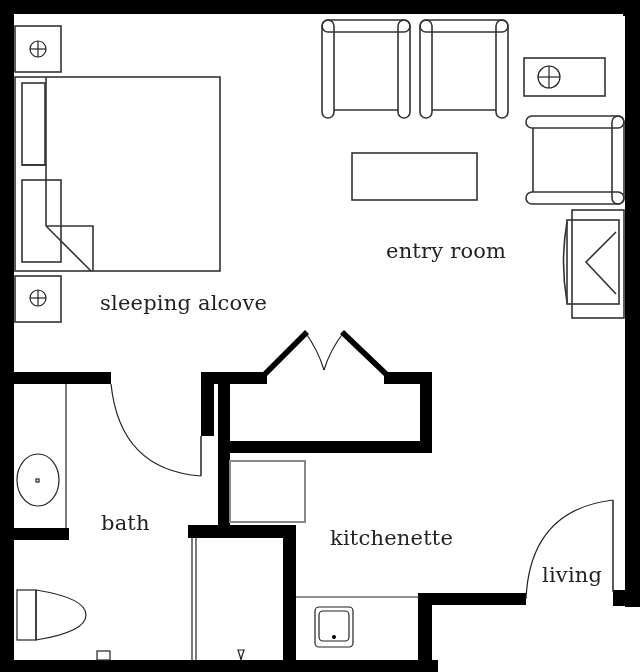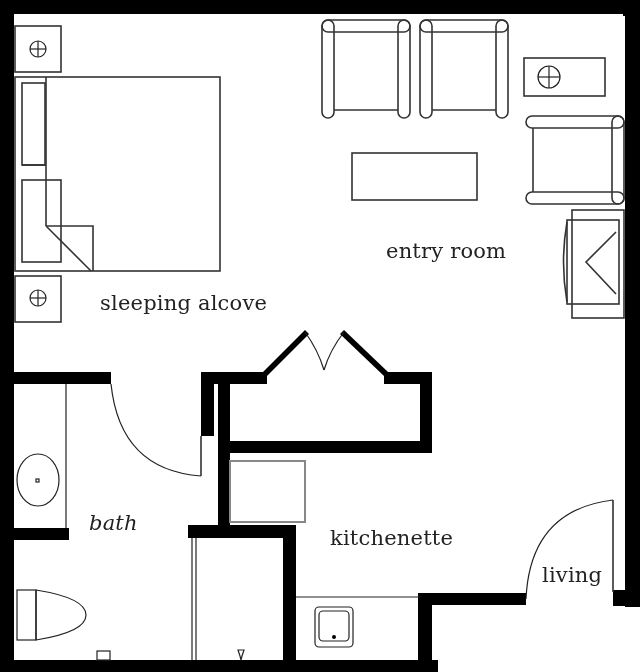--- a/index.html
+++ b/index.html
@@ -155,15 +155,15 @@
   </g>
 
   <g>
     <path class="arc" d="M526,599 Q530,510 613,500"></path>
     <line class="fur" x1="613" y1="500" x2="613" y2="592"></line>
   </g>
 </svg>
 
 <div class="label" style="left:80px;top:291px;margin-left:20px;">sleeping alcove</div>
 <div class="label" style="left:386px;top:239px;">entry room</div>
-<div class="label" style="left:89px;top:511px;font-style:italic;">bath</div>
+<div class="label" style="left:101px;top:511px;">bath</div>
 <div class="label" style="left:330px;top:526px;">kitchenette</div>
 <div class="label" style="left:542px;top:563px;">living</div>
 
 </body></html>

